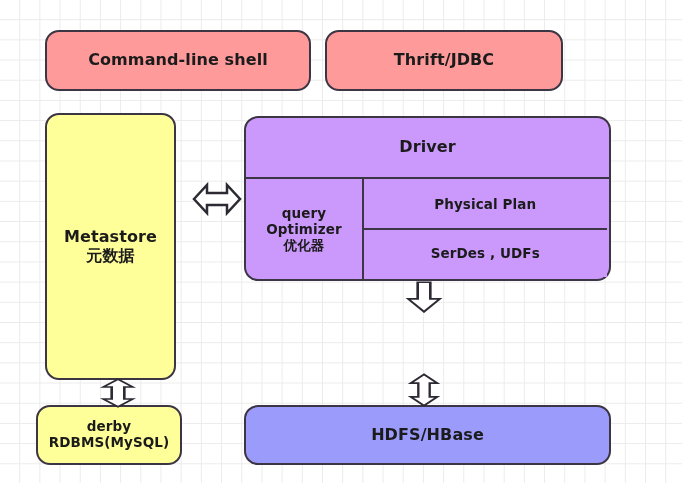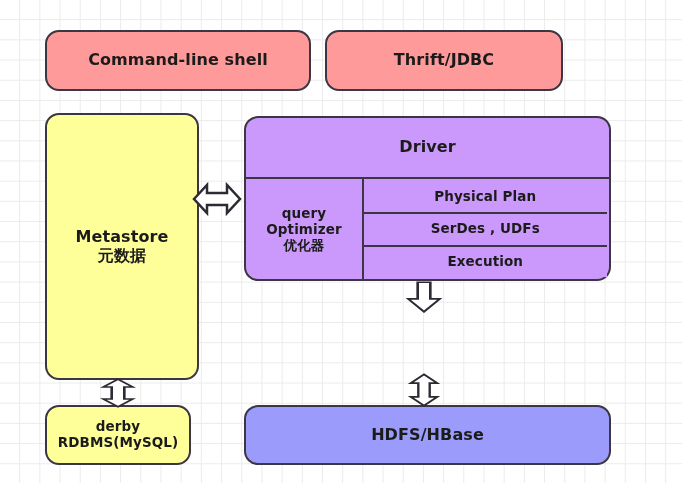--- a/index.html
+++ b/index.html
@@ -37,22 +37,22 @@
   .pink   { background: #fe9a9a; }
   .yellow { background: #ffff99; }
   .purple { background: #cb99fb; }
   .blue   { background: #9b9bfb; }
 
   
   #cli    { left:45px;  top:30px;  width:266px; height:61px;  font-size:16px; }
   #thrift { left:325px; top:30px;  width:238px; height:61px;  font-size:16px; }
 
   
-  #metastore { left:45px; top:113px; width:154px; height:267px; font-size:16px; flex-direction:column; }
-  #derby     { left:45px; top:405px; width:146px; height:60px;  font-size:13.5px; flex-direction:column; }
+  #metastore { left:45px; top:113px; width:131px; height:267px; font-size:16px; flex-direction:column; }
+  #derby     { left:36px; top:405px; width:146px; height:60px;  font-size:13.5px; flex-direction:column; }
   #derby .l2 { font-size:13.5px; }
 
   
   #driver {
     left:244px; top:116px; width:367px; height:165px;
     display:block; padding:0; background:#cb99fb;
   }
   #driver-title {
     height:59px; display:flex; align-items:center; justify-content:center;
     font-size:16px; font-weight:bold; color:#1b1b1b;
@@ -123,21 +123,20 @@
 
       <div class="dcol" id="col-optimizer">
         <span>query</span>
         <span>Optimizer</span>
         <span>优化器</span>
       </div>
 
       <div id="col-stack">
         <div class="stack-cell">Physical Plan</div>
         <div class="stack-cell">SerDes , UDFs</div>
-        <div class="stack-cell">Execution</div>
       </div>
 
     </div>
   </div>
 
 
   <div class="box blue" id="hdfs">
     <span>HDFS/HBase</span>
   </div>
 

